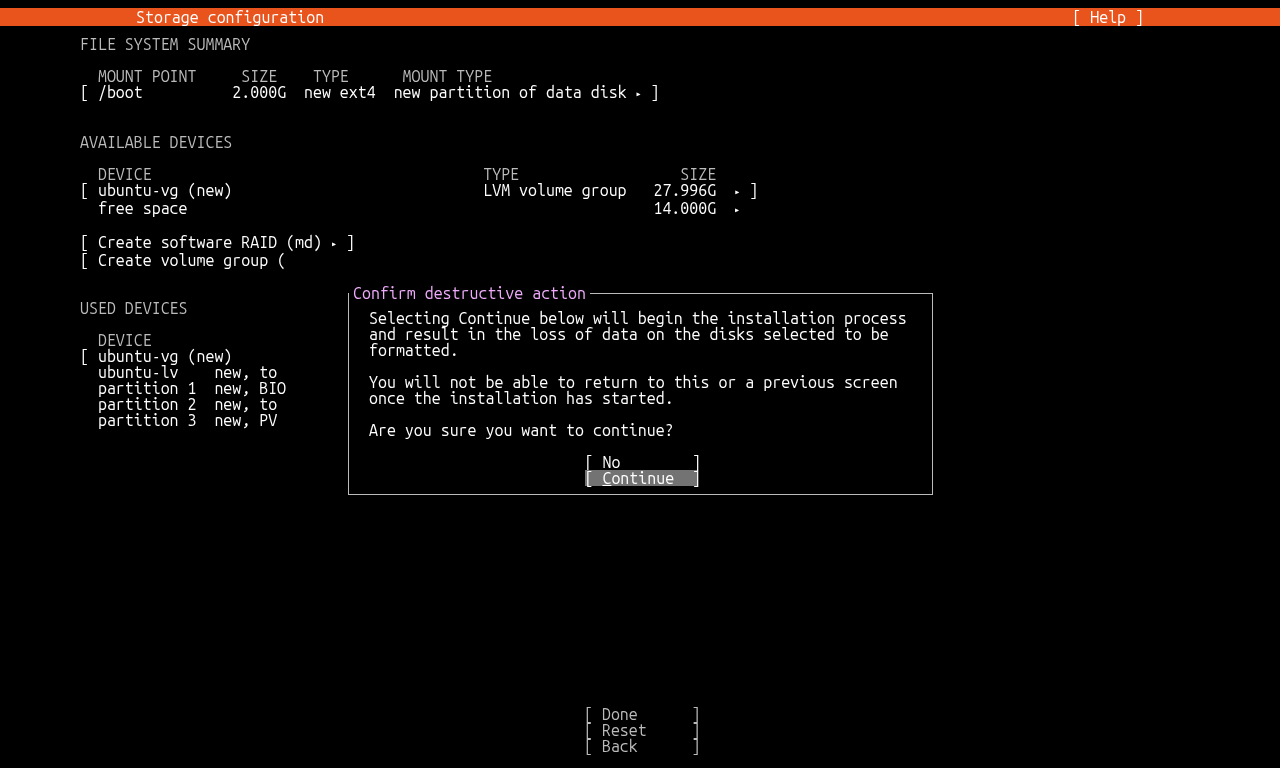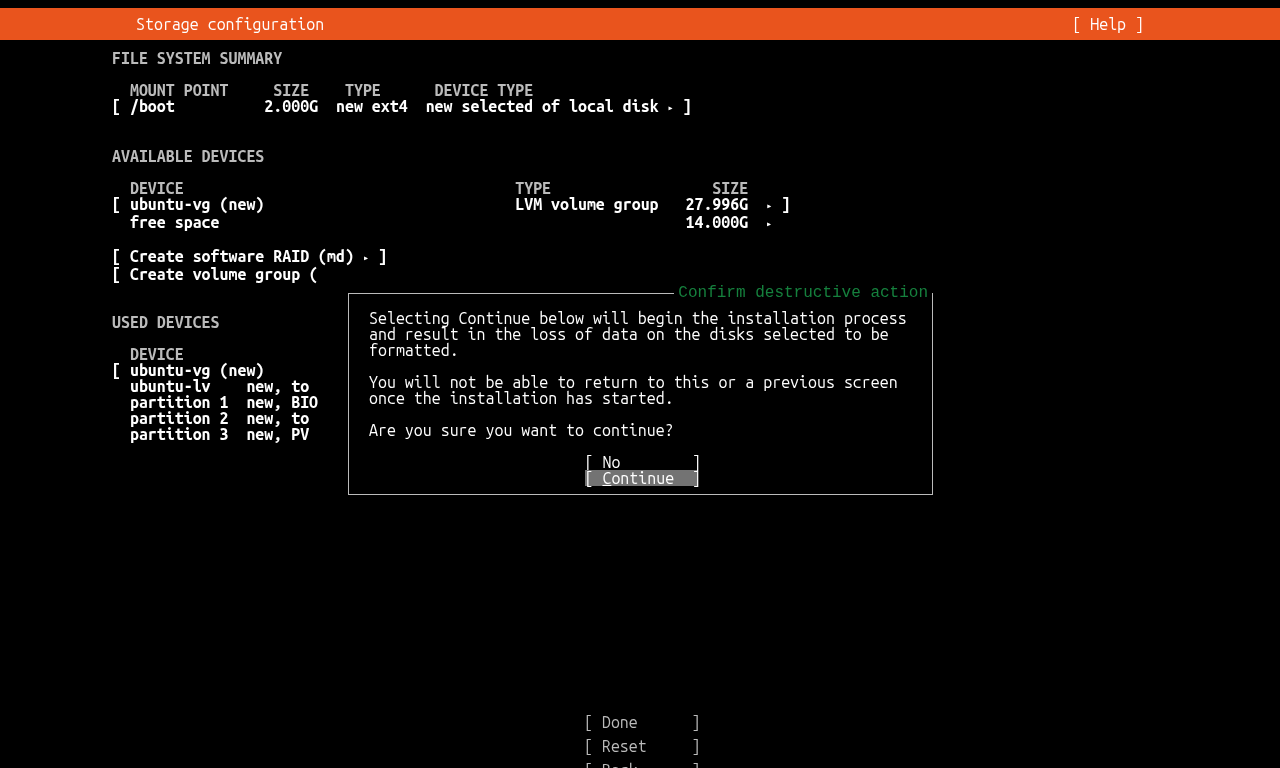--- a/index.html
+++ b/index.html
@@ -9,86 +9,84 @@
     font-family: "Ubuntu Mono", "DejaVu Sans Mono", "Courier New", monospace;
     font-size: 16px;
     line-height: 16px;
     width: 1280px;
     height: 768px;
     overflow: hidden;
   }
   .title-bar {
     background: #e9541d;
     color: #fff;
-    height: 32px;
+    height: 18px;
     display: flex;
     justify-content: space-between;
     align-items: center;
     padding: 0 136px;
     margin-top: 8px;
   }
   .content {
-    padding: 10px 136px 0 112px;
+    padding: 10px 136px 0 80px;
     position: relative;
-    font-weight: bold;
   }
   .section-header { color: #bbbbbb; margin-bottom: 0; }
   .dim { color: #bbbbbb; }
   .row { white-space: pre; }
   .arrow { font-size: 10px; vertical-align: 1px; }
   .dialog {
     position: absolute;
     left: 348px;
     top: 293px;
     width: 585px;
     border: 1px solid #bbbbbb;
     background: #000;
     padding: 16px 20px 8px 20px;
   }
   .dialog-title {
     position: absolute;
     top: -9px;
     left: 0;
     width: 100%;
-    text-align: right;
-    color: #15803d;
-    font-family: Liberation Mono, monospace;
+    text-align: left;
+    color: #f0abfc;
   }
   .dialog-title span { background: #000; padding: 0 4px; }
   .dialog-body { color: #fff; }
   .dialog-body p { margin-bottom: 16px; }
   .dialog-buttons { text-align: center; margin-top: 2px; text-decoration: underline; }
   .btn { display: inline-block; width: 112px; text-align: left; white-space: pre; }
   .btn.selected { background: #737373; color: #fff; }
   .underline { text-decoration: underline; }
   .footer-buttons {
     position: absolute;
     left: 0;
     width: 1280px;
     top: 706px;
     text-align: center;
     color: #bbbbbb;
   }
-  .footer-buttons .btn { display: block; margin: 8px auto; width: 112px; text-align: right; white-space: pre; }
+  .footer-buttons .btn { display: block; margin: 0 auto; width: 112px; text-align: right; white-space: pre; }
   .blank-line { height: 16px; }
 </style>
 </head>
 <body>
 
 <div class="title-bar">
   <span>Storage configuration</span>
   <span>[ Help ]</span>
 </div>
 
 <div class="content">
 
   <div class="section-header">FILE SYSTEM SUMMARY</div>
   <div class="blank-line"></div>
-  <div class="row dim">  <span>MOUNT POINT</span>     <span>SIZE</span>    <span>TYPE</span>      <span>DEVICE TYPE</span></div>
-  <div class="row">[ <span>/boot</span>          <span>2.000G</span>  <span>new ext4</span>  <span>new selected of local disk</span> <span class="arrow">▸</span> ]</div>
+  <div class="row dim">  <span>MOUNT POINT</span>     <span>SIZE</span>    <span>TYPE</span>      <span>MOUNT TYPE</span></div>
+  <div class="row">[ <span>/boot</span>          <span>2.000G</span>  <span>new ext4</span>  <span>new partition of data disk</span> <span class="arrow">▸</span> ]</div>
 
   <div class="blank-line"></div>
   <div class="blank-line"></div>
   <div class="section-header">AVAILABLE DEVICES</div>
   <div class="blank-line"></div>
   <div class="row dim">  <span>DEVICE</span>                                     <span>TYPE</span>                  <span>SIZE</span></div>
   <div class="row">[ <span>ubuntu-vg (new)</span>                            <span>LVM volume group</span>   <span>27.996G</span>  <span class="arrow">▸</span> ]</div>
   <div class="row">  <span>free space</span>                                                    <span>14.000G</span>  <span class="arrow">▸</span></div>
   <div class="blank-line"></div>
   <div class="row">[ Create software RAID (md) <span class="arrow">▸</span> ]</div>

